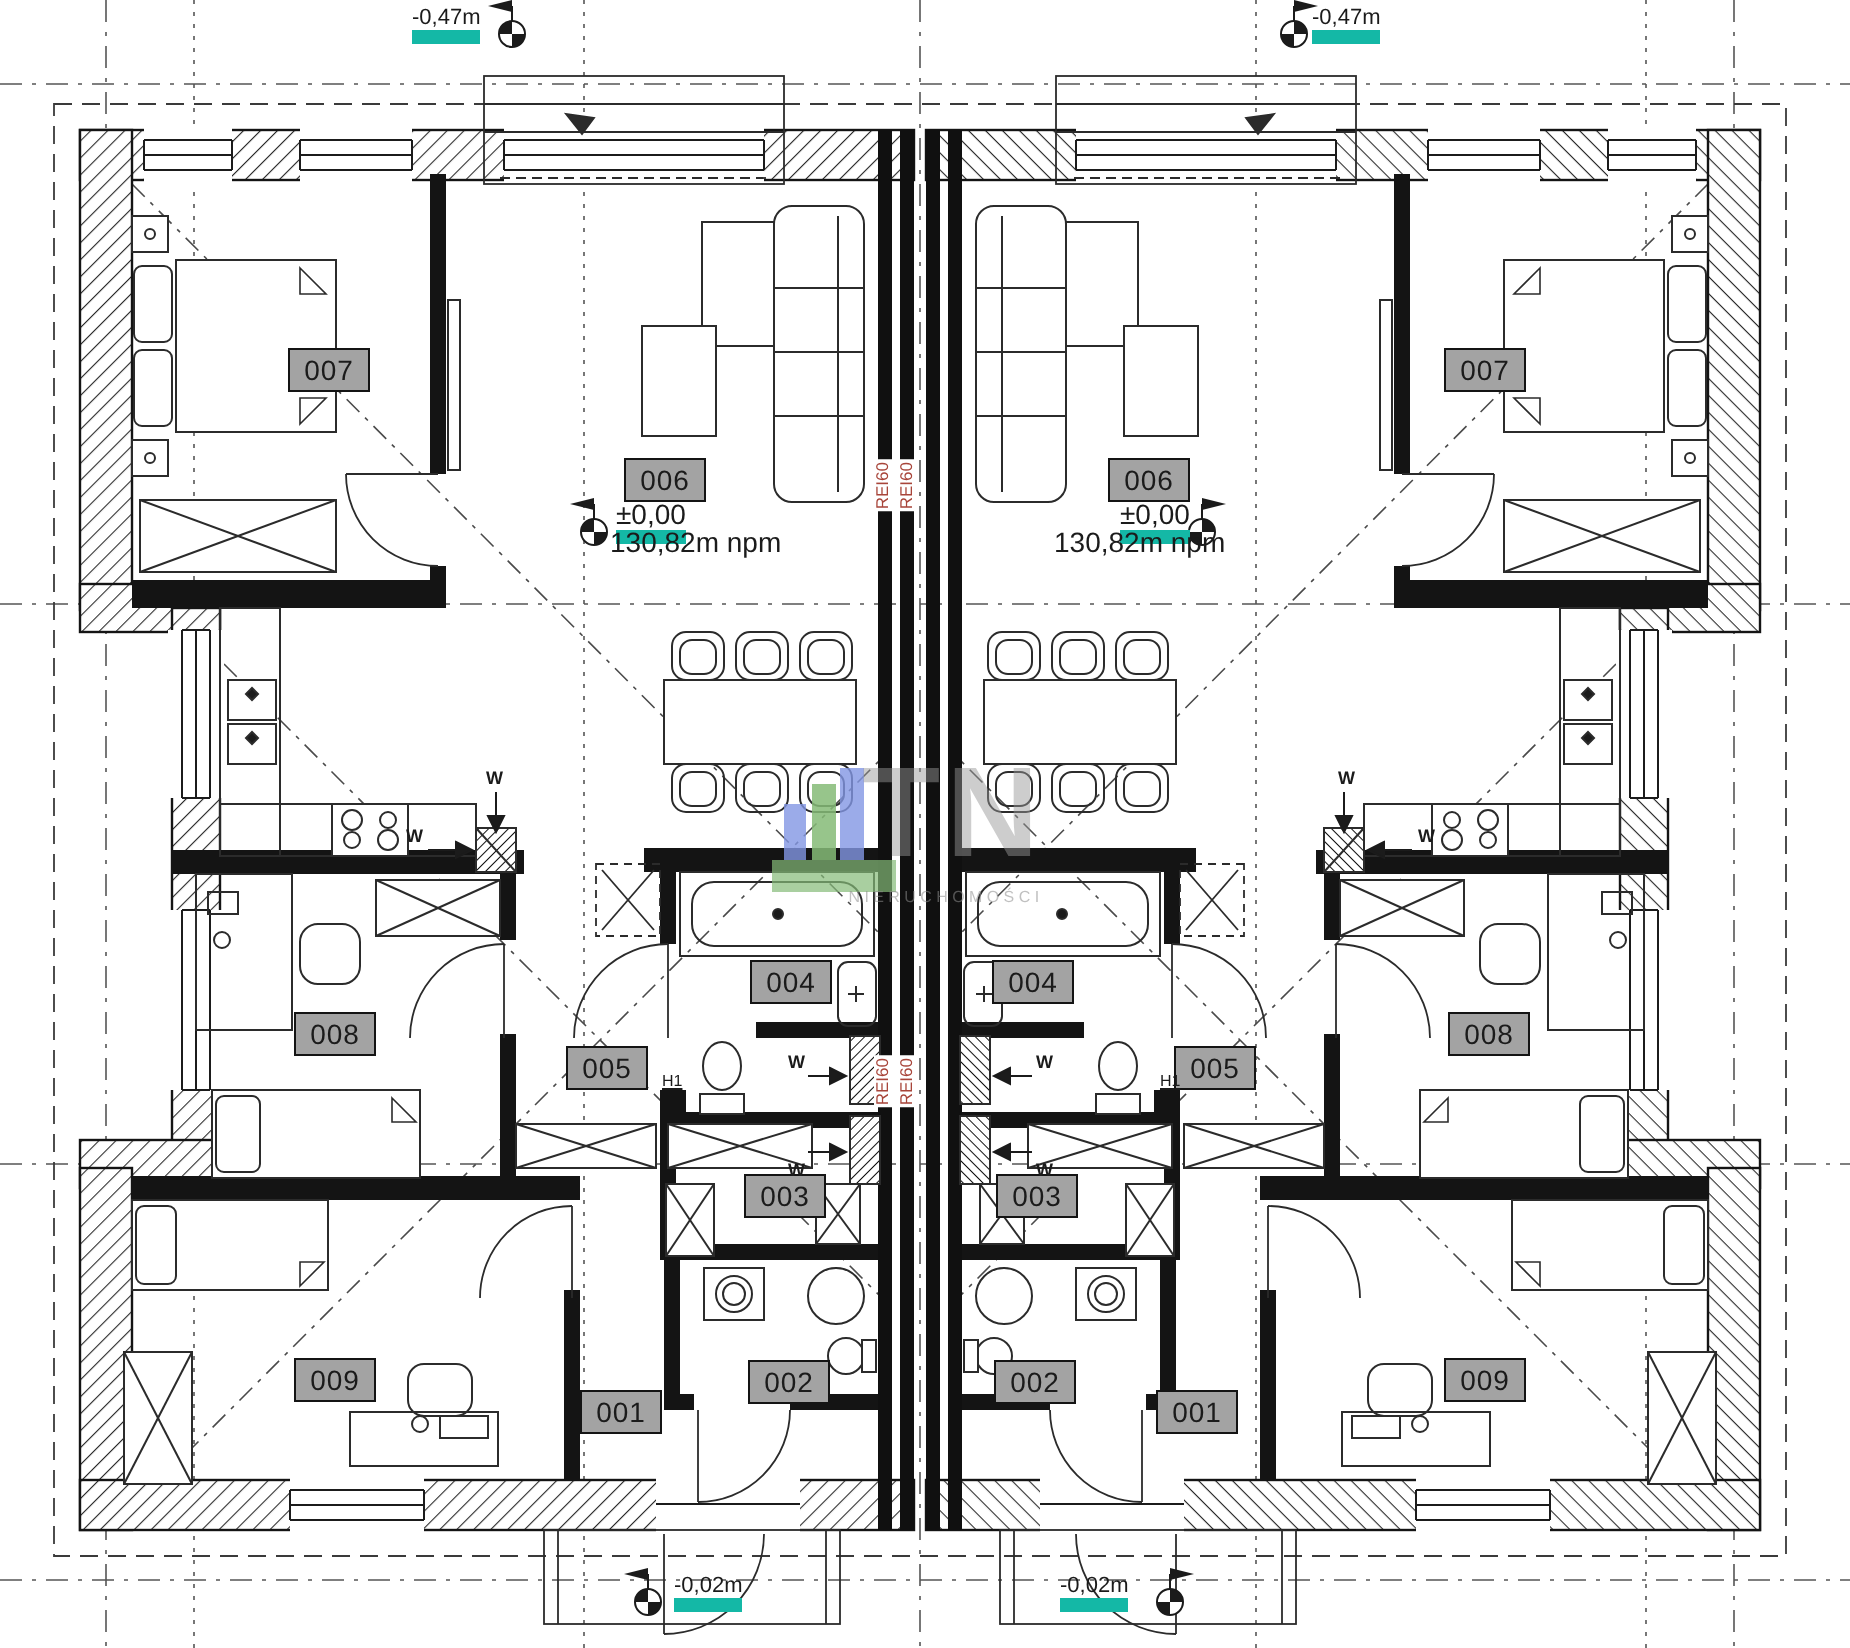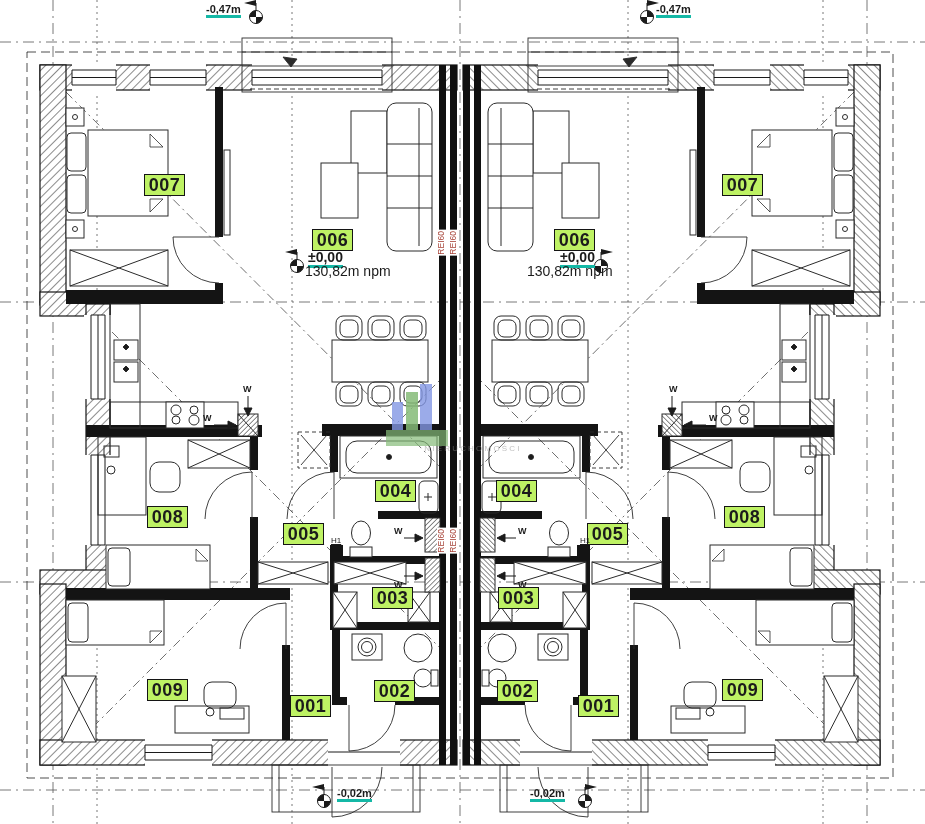--- a/index.html
+++ b/index.html
@@ -1,24 +1,24 @@
 <!DOCTYPE html>
 <html><head>
 <meta charset="utf-8">
 <style>
   html,body{margin:0;padding:0;background:#fff;}
   .stage{position:relative;width:925px;height:824px;background:#fff;overflow:hidden;
          font-family:"Liberation Sans", sans-serif;color:#1b1b1b;}
   .stage svg{position:absolute;left:0;top:0;}
   .lbl{position:absolute;white-space:nowrap;color:#1b1b1b;}
-  .room-label{width:39px;height:20px;border:1.3px solid #141414;background:#bef264;
+  .room-label{width:39px;height:20px;border:1.3px solid #141414;background:#a3a3a3;
               display:flex;align-items:center;justify-content:center;
-              font-size:18px;letter-spacing:.5px;font-weight:bold;}
+              font-size:14px;letter-spacing:.5px;}
   .lvl{font-size:11px;}
-  .lvl-u{border-bottom:3px solid #14b8a6;padding-bottom:0px;font-weight:bold;}
+  .lvl-u{border-bottom:7px solid #14b8a6;padding-bottom:0px;}
   .flr{font-size:14px;}
   .w-label{font-size:9px;font-weight:bold;}
   .h-label{font-size:8px;text-decoration:underline;}
   .rei{font-size:8.5px;color:#a8453a;background:#fff;line-height:9px;
        writing-mode:vertical-rl;transform:rotate(180deg);padding:1px 0;}
   .wm{position:absolute;left:383px;top:368px;width:180px;height:92px;}
   .wm-bar{position:absolute;}
   .wm-tn{position:absolute;left:48px;top:0px;font-size:64px;font-weight:bold;
          color:rgba(150,150,150,.48);letter-spacing:3px;line-height:76px;}
   .wm-cap{position:absolute;left:0px;top:76px;width:180px;font-size:8px;
@@ -382,16 +382,17 @@
 <div class="lbl w-label" style="left:518px;top:526px;">W</div>
 <div class="lbl w-label" style="left:518px;top:580px;">W</div>
 <div class="lbl h-label" style="left:331px;top:536px;">H1</div>
 <div class="lbl h-label" style="left:580px;top:536px;">H1</div>
 
 <div class="wm">
   <div class="wm-bar" style="left:3px;top:62px;width:62px;height:16px;background:rgba(133,187,119,.7);"></div>
   <div class="wm-bar" style="left:9px;top:34px;width:11px;height:28px;background:rgba(130,150,227,.8);"></div>
   <div class="wm-bar" style="left:23px;top:24px;width:12px;height:38px;background:rgba(133,187,119,.85);"></div>
   <div class="wm-bar" style="left:37px;top:16px;width:12px;height:46px;background:rgba(130,150,227,.8);"></div>
+  <div class="wm-tn">TN</div>
   <div class="wm-cap">NIERUCHOMOŚCI</div>
 </div>
 
 </div>
 
 </body></html>

